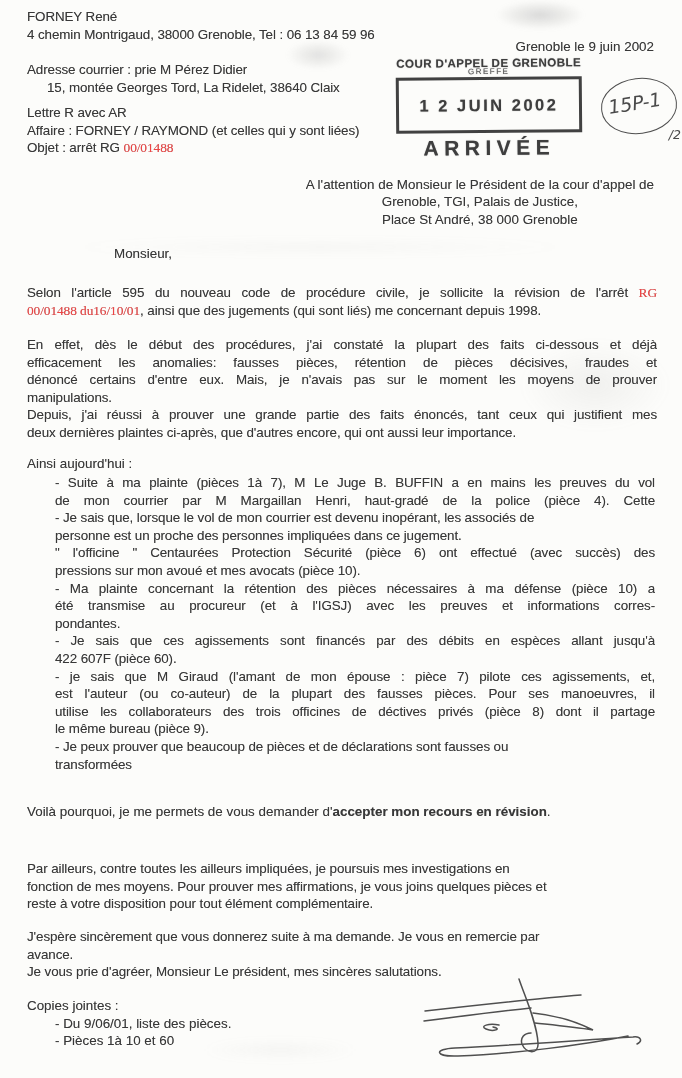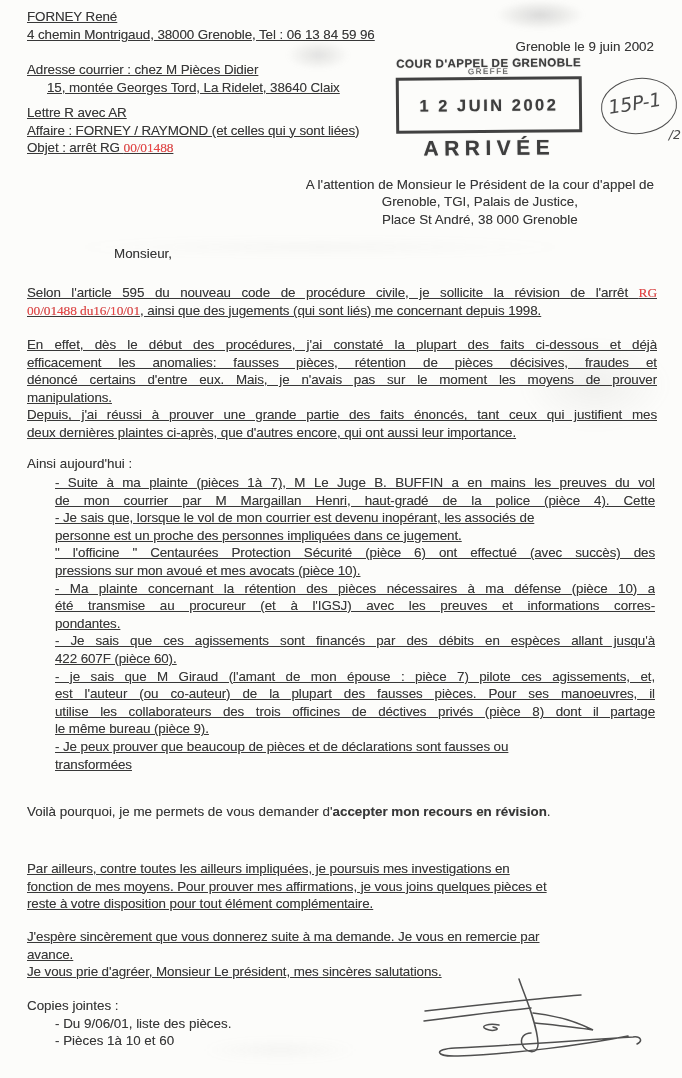--- a/index.html
+++ b/index.html
@@ -4,21 +4,21 @@
 <style>
   html,body{margin:0;padding:0;background:#e8e8e6;}
   .page{
     position:relative;width:682px;height:1078px;margin:0 auto;
     background:#fcfcfa;overflow:hidden;
     font-family:"Liberation Sans",sans-serif;
     color:#383838;font-size:13.4px;
     text-shadow:0 0 .6px rgba(70,70,70,.45);
   }
   .abs{position:absolute;}
-  .ln{height:17.6px;line-height:17.6px;overflow:hidden;letter-spacing:-.1px;text-decoration:underline;}
+  .ln{height:17.6px;line-height:17.6px;overflow:hidden;letter-spacing:-.1px;}
   .j{text-align:justify;text-align-last:justify;}
   .serif{font-family:"Liberation Serif",serif;color:#ef4444;}
   
   .sender{left:27px;top:8px;}
   .sender2{left:27px;top:61px;}
   .sender2 .indent{padding-left:20px;}
   .sender3{left:27px;top:104px;}
   .dateline{right:28px;top:39px;text-align:right;}
   
   .stamp{left:396px;top:56px;width:186px;transform:rotate(-.5deg);color:#3e3e3e;
@@ -72,21 +72,21 @@
   <div class="art art5"></div>
 
   <div class="abs sender">
     <div class="ln">FORNEY René</div>
     <div class="ln">4 chemin Montrigaud, 38000 Grenoble, Tel : 06 13 84 59 96</div>
   </div>
 
   <div class="abs dateline">Grenoble le 9 juin 2002</div>
 
   <div class="abs sender2">
-    <div class="ln">Adresse courrier : chez M Pièces Didier</div>
+    <div class="ln">Adresse courrier : prie M Pérez Didier</div>
     <div class="ln indent">15, montée Georges Tord, La Ridelet, 38640 Claix</div>
   </div>
 
   <div class="abs sender3">
     <div class="ln">Lettre R avec AR</div>
     <div class="ln">Affaire : FORNEY / RAYMOND (et celles qui y sont liées)</div>
     <div class="ln"><span>Objet : arrêt RG </span><span class="serif">00/01488</span></div>
   </div>
 
   <div class="abs stamp">

